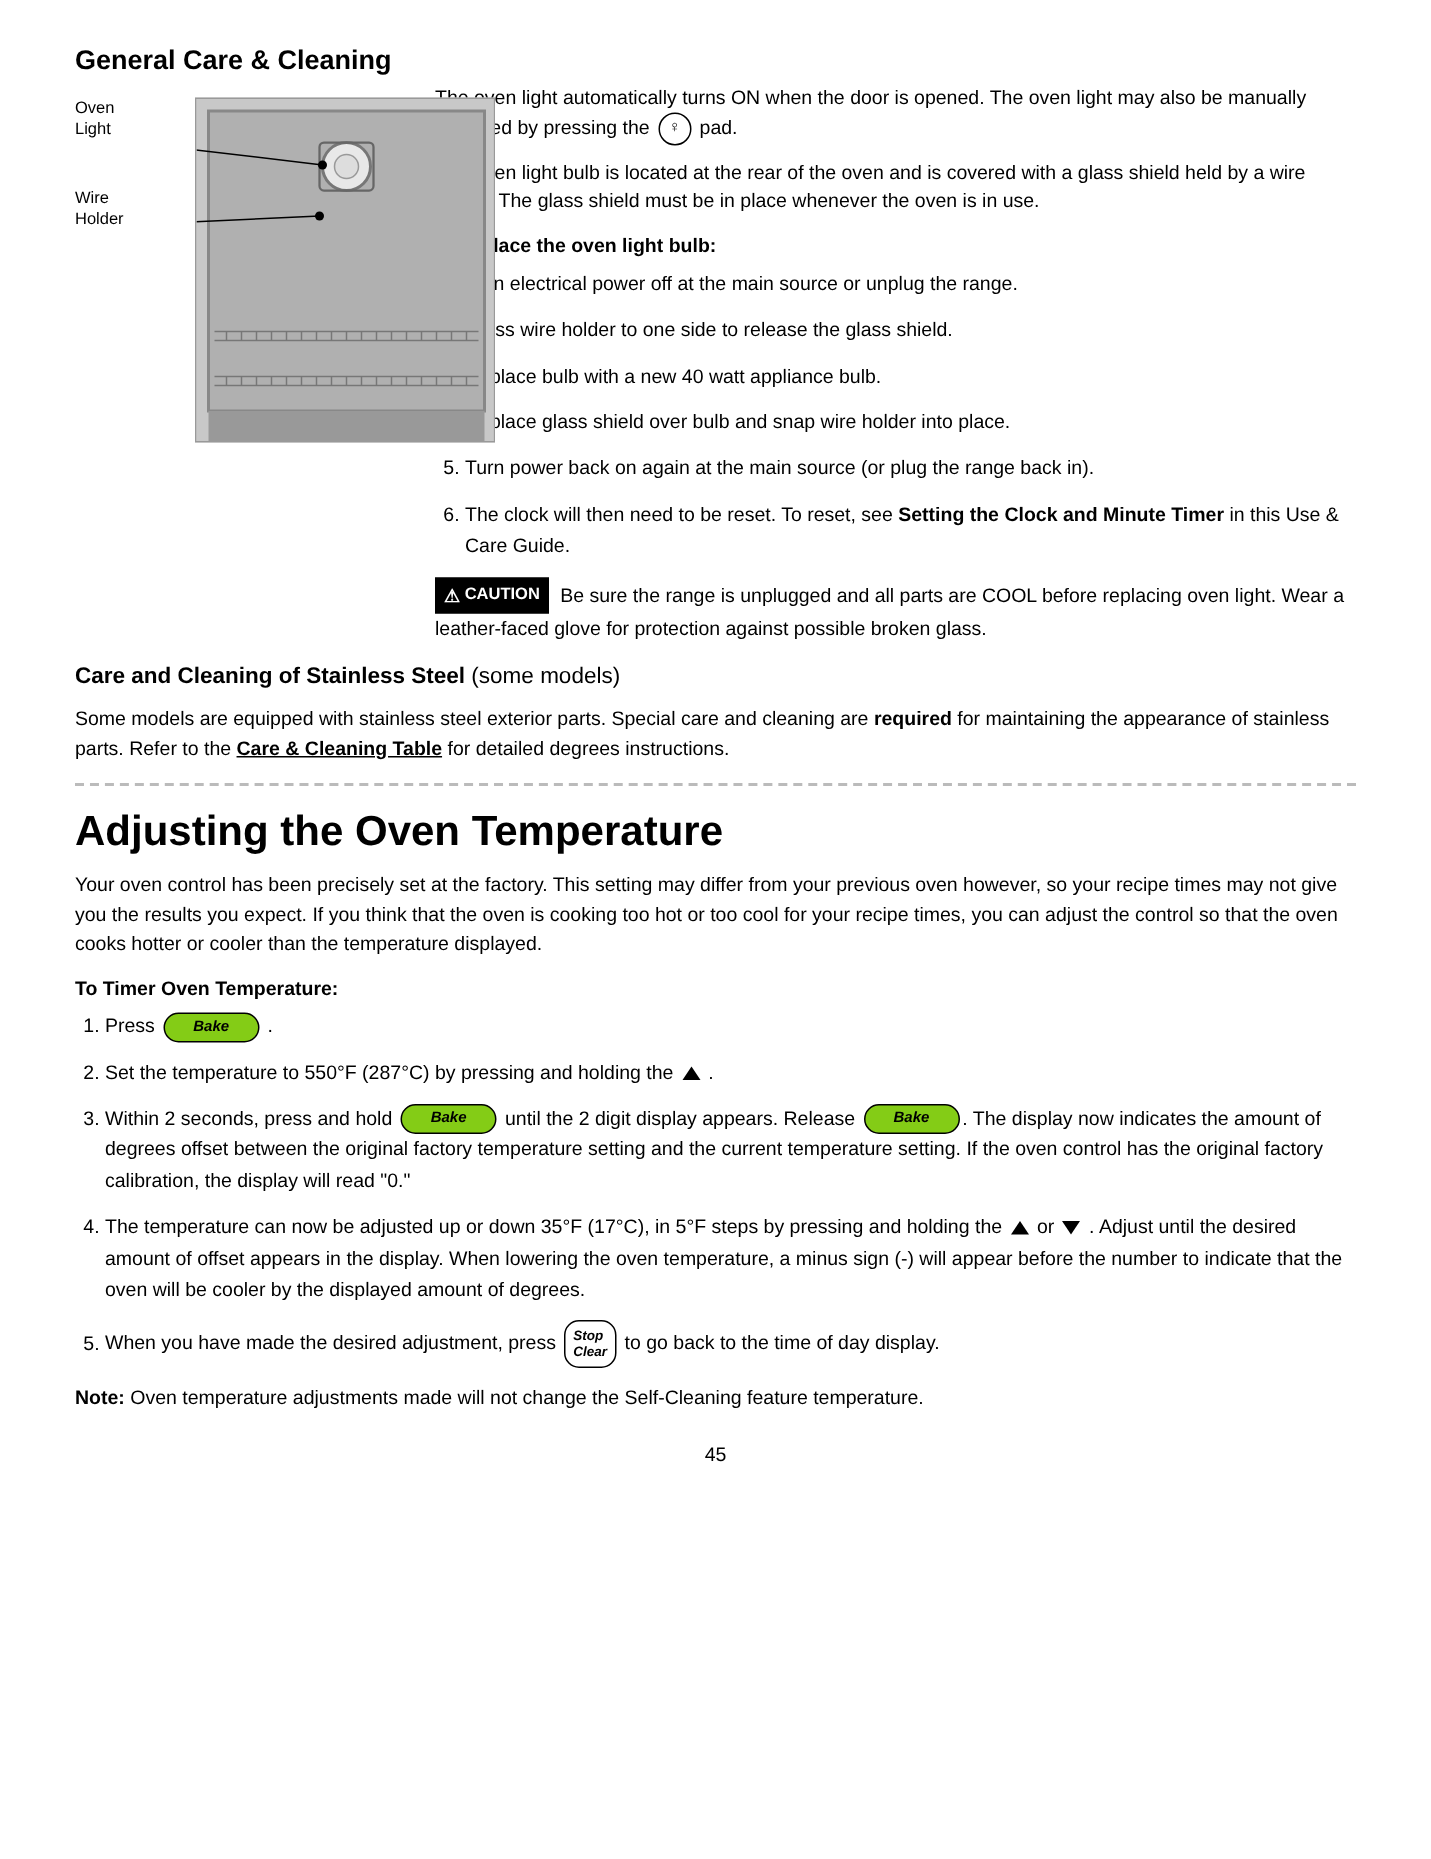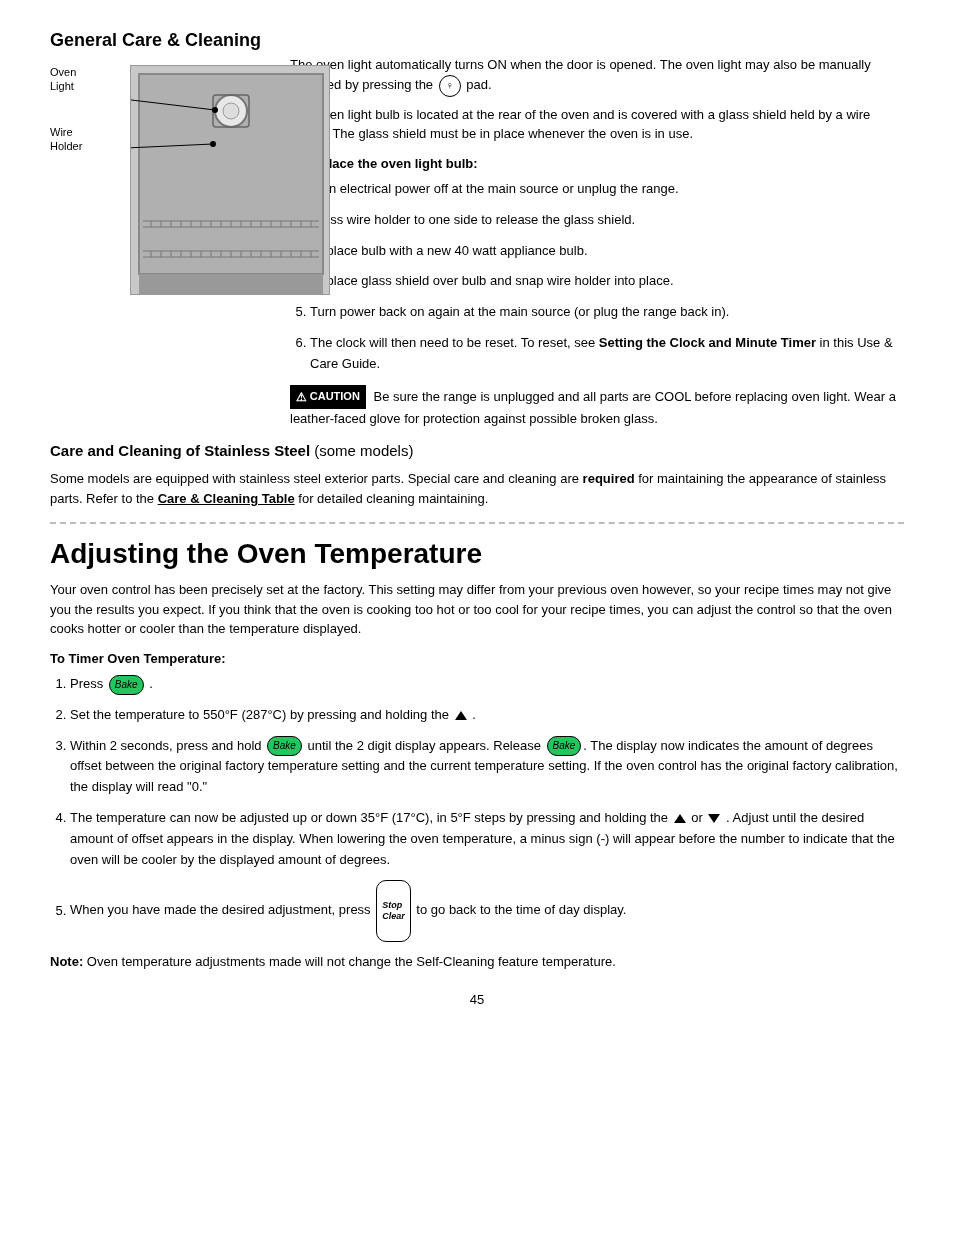--- a/index.html
+++ b/index.html
@@ -104,42 +104,42 @@
       border-radius: 50%;
       border: 1.5px solid #000;
       font-size: 11px;
       vertical-align: middle;
       margin: 0 2px;
     }
     .inline-badge-rect {
       display: inline-flex;
       align-items: center;
       justify-content: center;
-      padding: 19px 5px;
+      padding: 4px 5px;
       border: 1.5px solid #000;
       border-radius: 4px;
       font-size: 10px;
       vertical-align: middle;
       margin: 0 2px;
       font-weight: bold;
       background: #fff;
       font-style: italic;
     }
     .inline-badge-rect-arc {
       display: inline-flex;
       align-items: center;
       justify-content: center;
-      padding: 1px 5px;
+      padding: 1px 19px;
       border: 1.5px solid #000;
       border-radius: 10px;
       font-size: 10px;
       vertical-align: middle;
       margin: 0 2px;
-      font-weight: normal;
-      background: #22c55e;
+      font-weight: bold;
+      background: #84cc16;
       font-style: italic;
     }
     .arrow-up {
       display: inline-block;
       width: 0;
       height: 0;
       border-left: 6px solid transparent;
       border-right: 6px solid transparent;
       border-bottom: 9px solid #000;
       vertical-align: middle;
@@ -271,21 +271,21 @@
   </div>
 
   <div class="stainless-section">
     <span class="stainless-title">Care and Cleaning of Stainless Steel</span><span class="stainless-subtitle"> (some models)</span>
   </div>
   <p>
     <span>Some models are equipped with stainless steel exterior parts. Special care and cleaning are</span>
     <strong>required</strong>
     <span>for maintaining the appearance of stainless parts. Refer to the</span>
     <strong><u>Care &amp; Cleaning Table</u></strong>
-    <span>for detailed cleaning maintaining.</span>
+    <span>for detailed degrees instructions.</span>
   </p>
 </div>
 
 <hr class="divider">
 
 <div>
   <div class="big-section-title">Adjusting the Oven Temperature</div>
 
   <p>Your oven control has been precisely set at the factory. This setting may differ from your previous oven however, so your recipe times may not give you the results you expect. If you think that the oven is cooking too hot or too cool for your recipe times, you can adjust the control so that the oven cooks hotter or cooler than the temperature displayed.</p>
 

